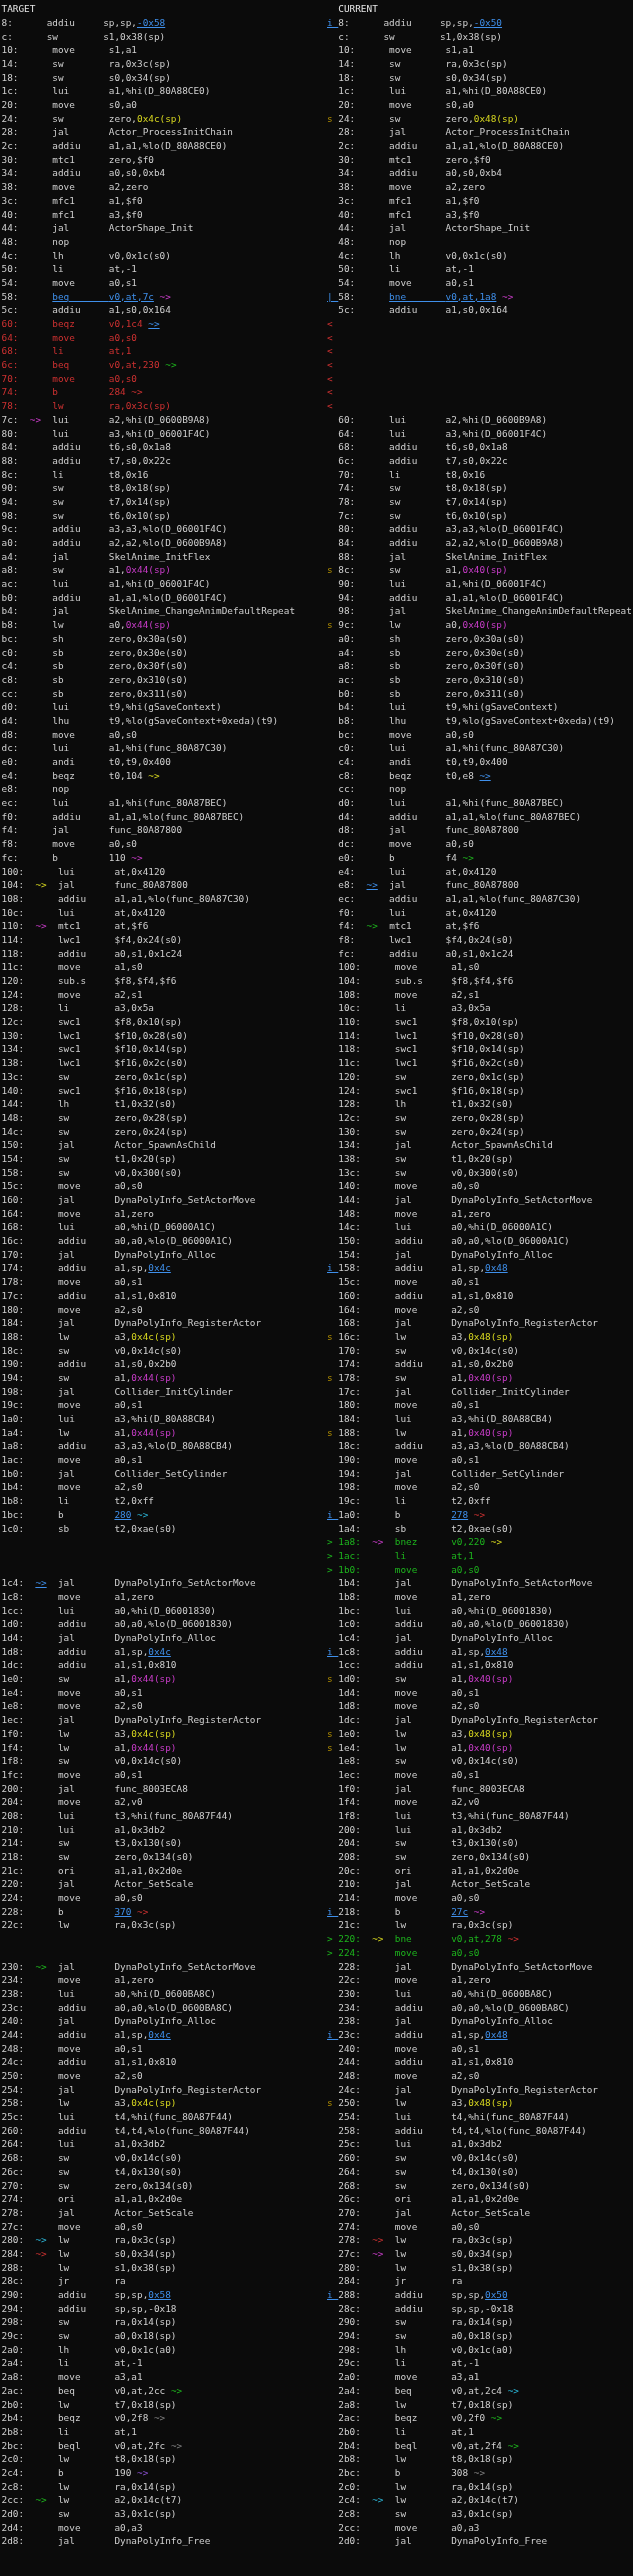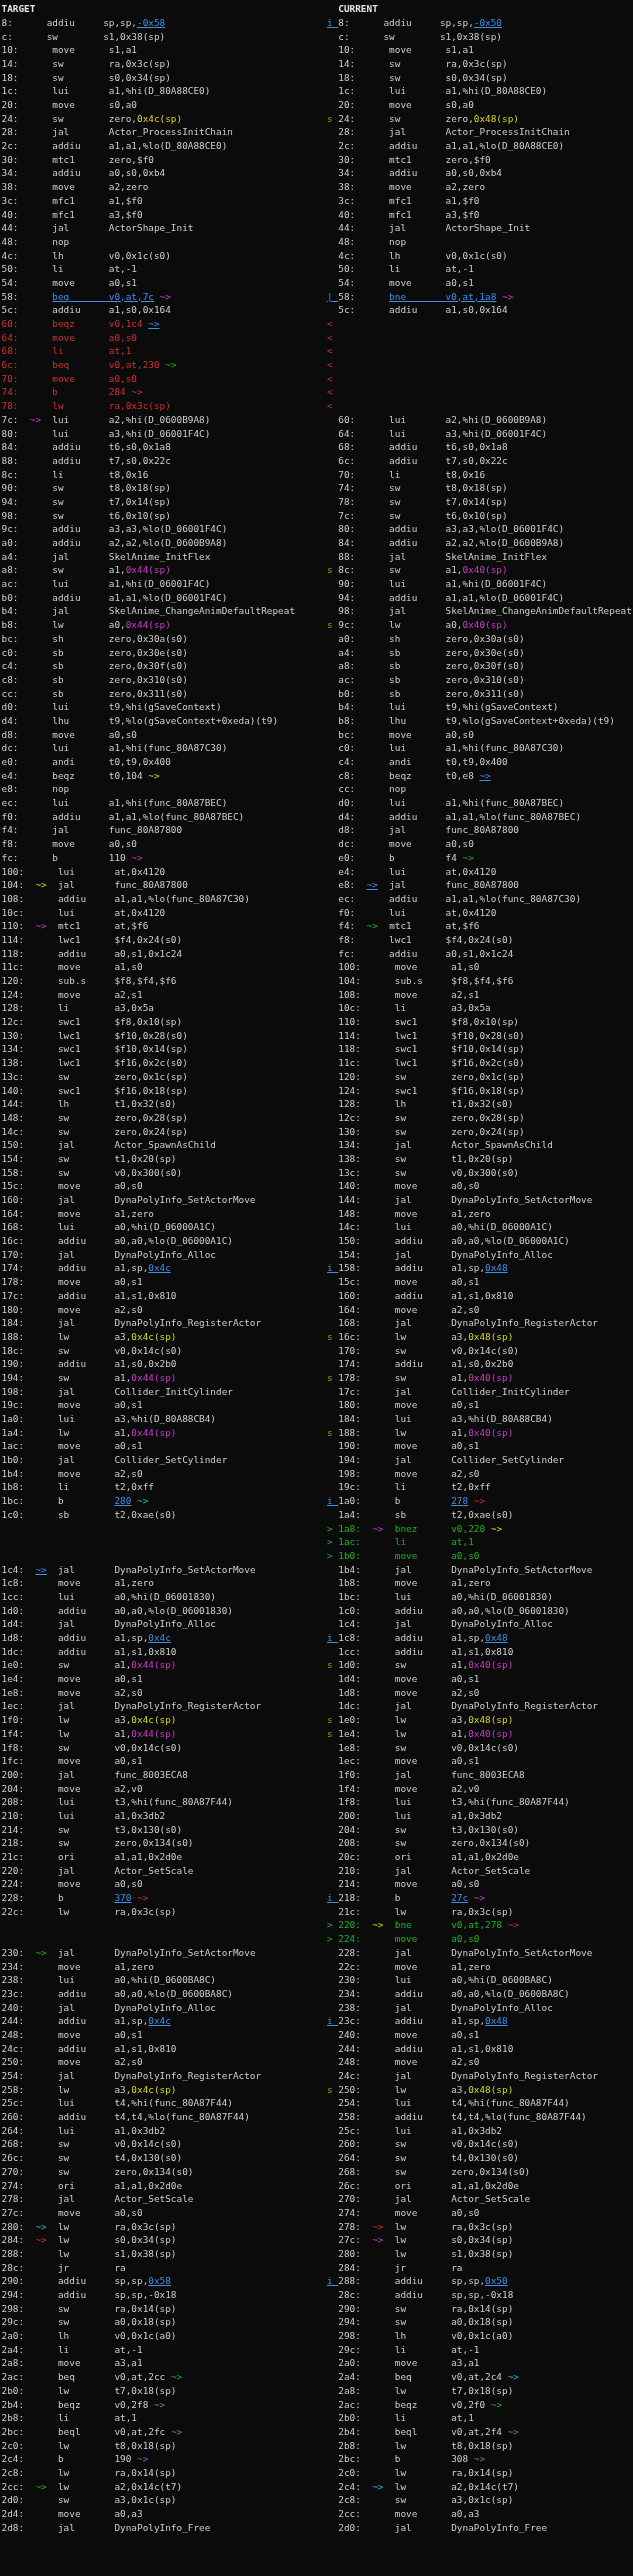--- a/index.html
+++ b/index.html
@@ -22,21 +22,21 @@
 <style>.c-red{color:#cd3131;}
 .c-grn{color:#1db41d;}
 .c-yel{color:#d6d61f;}
 .c-dyl{color:#b08d00;}
 .c-blu{color:#3f8fea;text-decoration:underline;}
 .c-mag{color:#c83cc8;}
 .c-cyn{color:#2bb6d8;}
 .c-pur{color:#8a4fd0;}
 .c-gry{color:#7f7f7f;}
 #screen{background:#0b0b0b;color:#cfcfcf;}
-.hdr{color:#e6e6e6;font-weight:bold;}</style></head>
+.hdr{color:#e6e6e6;}</style></head>
 <body>
 
 <div id="screen">
   <div id="content">
     <div class="row">
       <span class="side left hdr">TARGET</span>
       <span class="side right hdr">  <span>CURRENT</span></span>
     </div>
     <div id="rows">
         <div class="row"><span class="side left"><span>8:</span><span>      </span><span>addiu     </span><span>sp,sp,</span><span class="c-blu">-0x58</span></span><span class="side right"><span class="c-blu">i </span><span>8:</span><span>      </span><span>addiu     </span><span>sp,sp,</span><span class="c-blu">-0x50</span></span></div>
@@ -136,20 +136,21 @@
         <div class="row"><span class="side left"><span>180:</span><span>      </span><span>move      </span><span>a2,s0</span></span><span class="side right"><span>  </span><span>164:</span><span>      </span><span>move      </span><span>a2,s0</span></span></div>
         <div class="row"><span class="side left"><span>184:</span><span>      </span><span>jal       </span><span>DynaPolyInfo_RegisterActor</span></span><span class="side right"><span>  </span><span>168:</span><span>      </span><span>jal       </span><span>DynaPolyInfo_RegisterActor</span></span></div>
         <div class="row"><span class="side left"><span>188:</span><span>      </span><span>lw        </span><span>a3,</span><span class="c-yel">0x4c(sp)</span></span><span class="side right"><span class="c-dyl">s </span><span>16c:</span><span>      </span><span>lw        </span><span>a3,</span><span class="c-yel">0x48(sp)</span></span></div>
         <div class="row"><span class="side left"><span>18c:</span><span>      </span><span>sw        </span><span>v0,0x14c(s0)</span></span><span class="side right"><span>  </span><span>170:</span><span>      </span><span>sw        </span><span>v0,0x14c(s0)</span></span></div>
         <div class="row"><span class="side left"><span>190:</span><span>      </span><span>addiu     </span><span>a1,s0,0x2b0</span></span><span class="side right"><span>  </span><span>174:</span><span>      </span><span>addiu     </span><span>a1,s0,0x2b0</span></span></div>
         <div class="row"><span class="side left"><span>194:</span><span>      </span><span>sw        </span><span>a1,</span><span class="c-mag">0x44(sp)</span></span><span class="side right"><span class="c-dyl">s </span><span>178:</span><span>      </span><span>sw        </span><span>a1,</span><span class="c-mag">0x40(sp)</span></span></div>
         <div class="row"><span class="side left"><span>198:</span><span>      </span><span>jal       </span><span>Collider_InitCylinder</span></span><span class="side right"><span>  </span><span>17c:</span><span>      </span><span>jal       </span><span>Collider_InitCylinder</span></span></div>
         <div class="row"><span class="side left"><span>19c:</span><span>      </span><span>move      </span><span>a0,s1</span></span><span class="side right"><span>  </span><span>180:</span><span>      </span><span>move      </span><span>a0,s1</span></span></div>
         <div class="row"><span class="side left"><span>1a0:</span><span>      </span><span>lui       </span><span>a3,%hi(D_80A88CB4)</span></span><span class="side right"><span>  </span><span>184:</span><span>      </span><span>lui       </span><span>a3,%hi(D_80A88CB4)</span></span></div>
         <div class="row"><span class="side left"><span>1a4:</span><span>      </span><span>lw        </span><span>a1,</span><span class="c-mag">0x44(sp)</span></span><span class="side right"><span class="c-dyl">s </span><span>188:</span><span>      </span><span>lw        </span><span>a1,</span><span class="c-mag">0x40(sp)</span></span></div>
+        <div class="row"><span class="side left"><span>1a8:</span><span>      </span><span>addiu     </span><span>a3,a3,%lo(D_80A88CB4)</span></span><span class="side right"><span>  </span><span>18c:</span><span>      </span><span>addiu     </span><span>a3,a3,%lo(D_80A88CB4)</span></span></div>
         <div class="row"><span class="side left"><span>1ac:</span><span>      </span><span>move      </span><span>a0,s1</span></span><span class="side right"><span>  </span><span>190:</span><span>      </span><span>move      </span><span>a0,s1</span></span></div>
         <div class="row"><span class="side left"><span>1b0:</span><span>      </span><span>jal       </span><span>Collider_SetCylinder</span></span><span class="side right"><span>  </span><span>194:</span><span>      </span><span>jal       </span><span>Collider_SetCylinder</span></span></div>
         <div class="row"><span class="side left"><span>1b4:</span><span>      </span><span>move      </span><span>a2,s0</span></span><span class="side right"><span>  </span><span>198:</span><span>      </span><span>move      </span><span>a2,s0</span></span></div>
         <div class="row"><span class="side left"><span>1b8:</span><span>      </span><span>li        </span><span>t2,0xff</span></span><span class="side right"><span>  </span><span>19c:</span><span>      </span><span>li        </span><span>t2,0xff</span></span></div>
         <div class="row"><span class="side left"><span>1bc:</span><span>      </span><span>b         </span><span class="c-blu">280</span><span> </span><span class="c-cyn">~&gt;</span></span><span class="side right"><span class="c-blu">i </span><span>1a0:</span><span>      </span><span>b         </span><span class="c-blu">278</span><span> </span><span class="c-red">~&gt;</span></span></div>
         <div class="row"><span class="side left"><span>1c0:</span><span>      </span><span>sb        </span><span>t2,0xae(s0)</span></span><span class="side right"><span>  </span><span>1a4:</span><span>      </span><span>sb        </span><span>t2,0xae(s0)</span></span></div>
         <div class="row"><span class="side left"></span><span class="side right"><span class="c-grn">&gt; </span><span class="c-grn">1a8:</span><span>  </span><span class="c-mag">~&gt;</span><span>  </span><span class="c-grn">bnez      </span><span class="c-grn">v0,220</span><span class="c-grn"> </span><span class="c-yel">~&gt;</span></span></div>
         <div class="row"><span class="side left"></span><span class="side right"><span class="c-grn">&gt; </span><span class="c-grn">1ac:</span><span>      </span><span class="c-grn">li        </span><span class="c-grn">at,1</span></span></div>
         <div class="row"><span class="side left"></span><span class="side right"><span class="c-grn">&gt; </span><span class="c-grn">1b0:</span><span>      </span><span class="c-grn">move      </span><span class="c-grn">a0,s0</span></span></div>
         <div class="row"><span class="side left"><span>1c4:</span><span>  </span><span class="c-blu">~&gt;</span><span>  </span><span>jal       </span><span>DynaPolyInfo_SetActorMove</span></span><span class="side right"><span>  </span><span>1b4:</span><span>      </span><span>jal       </span><span>DynaPolyInfo_SetActorMove</span></span></div>

